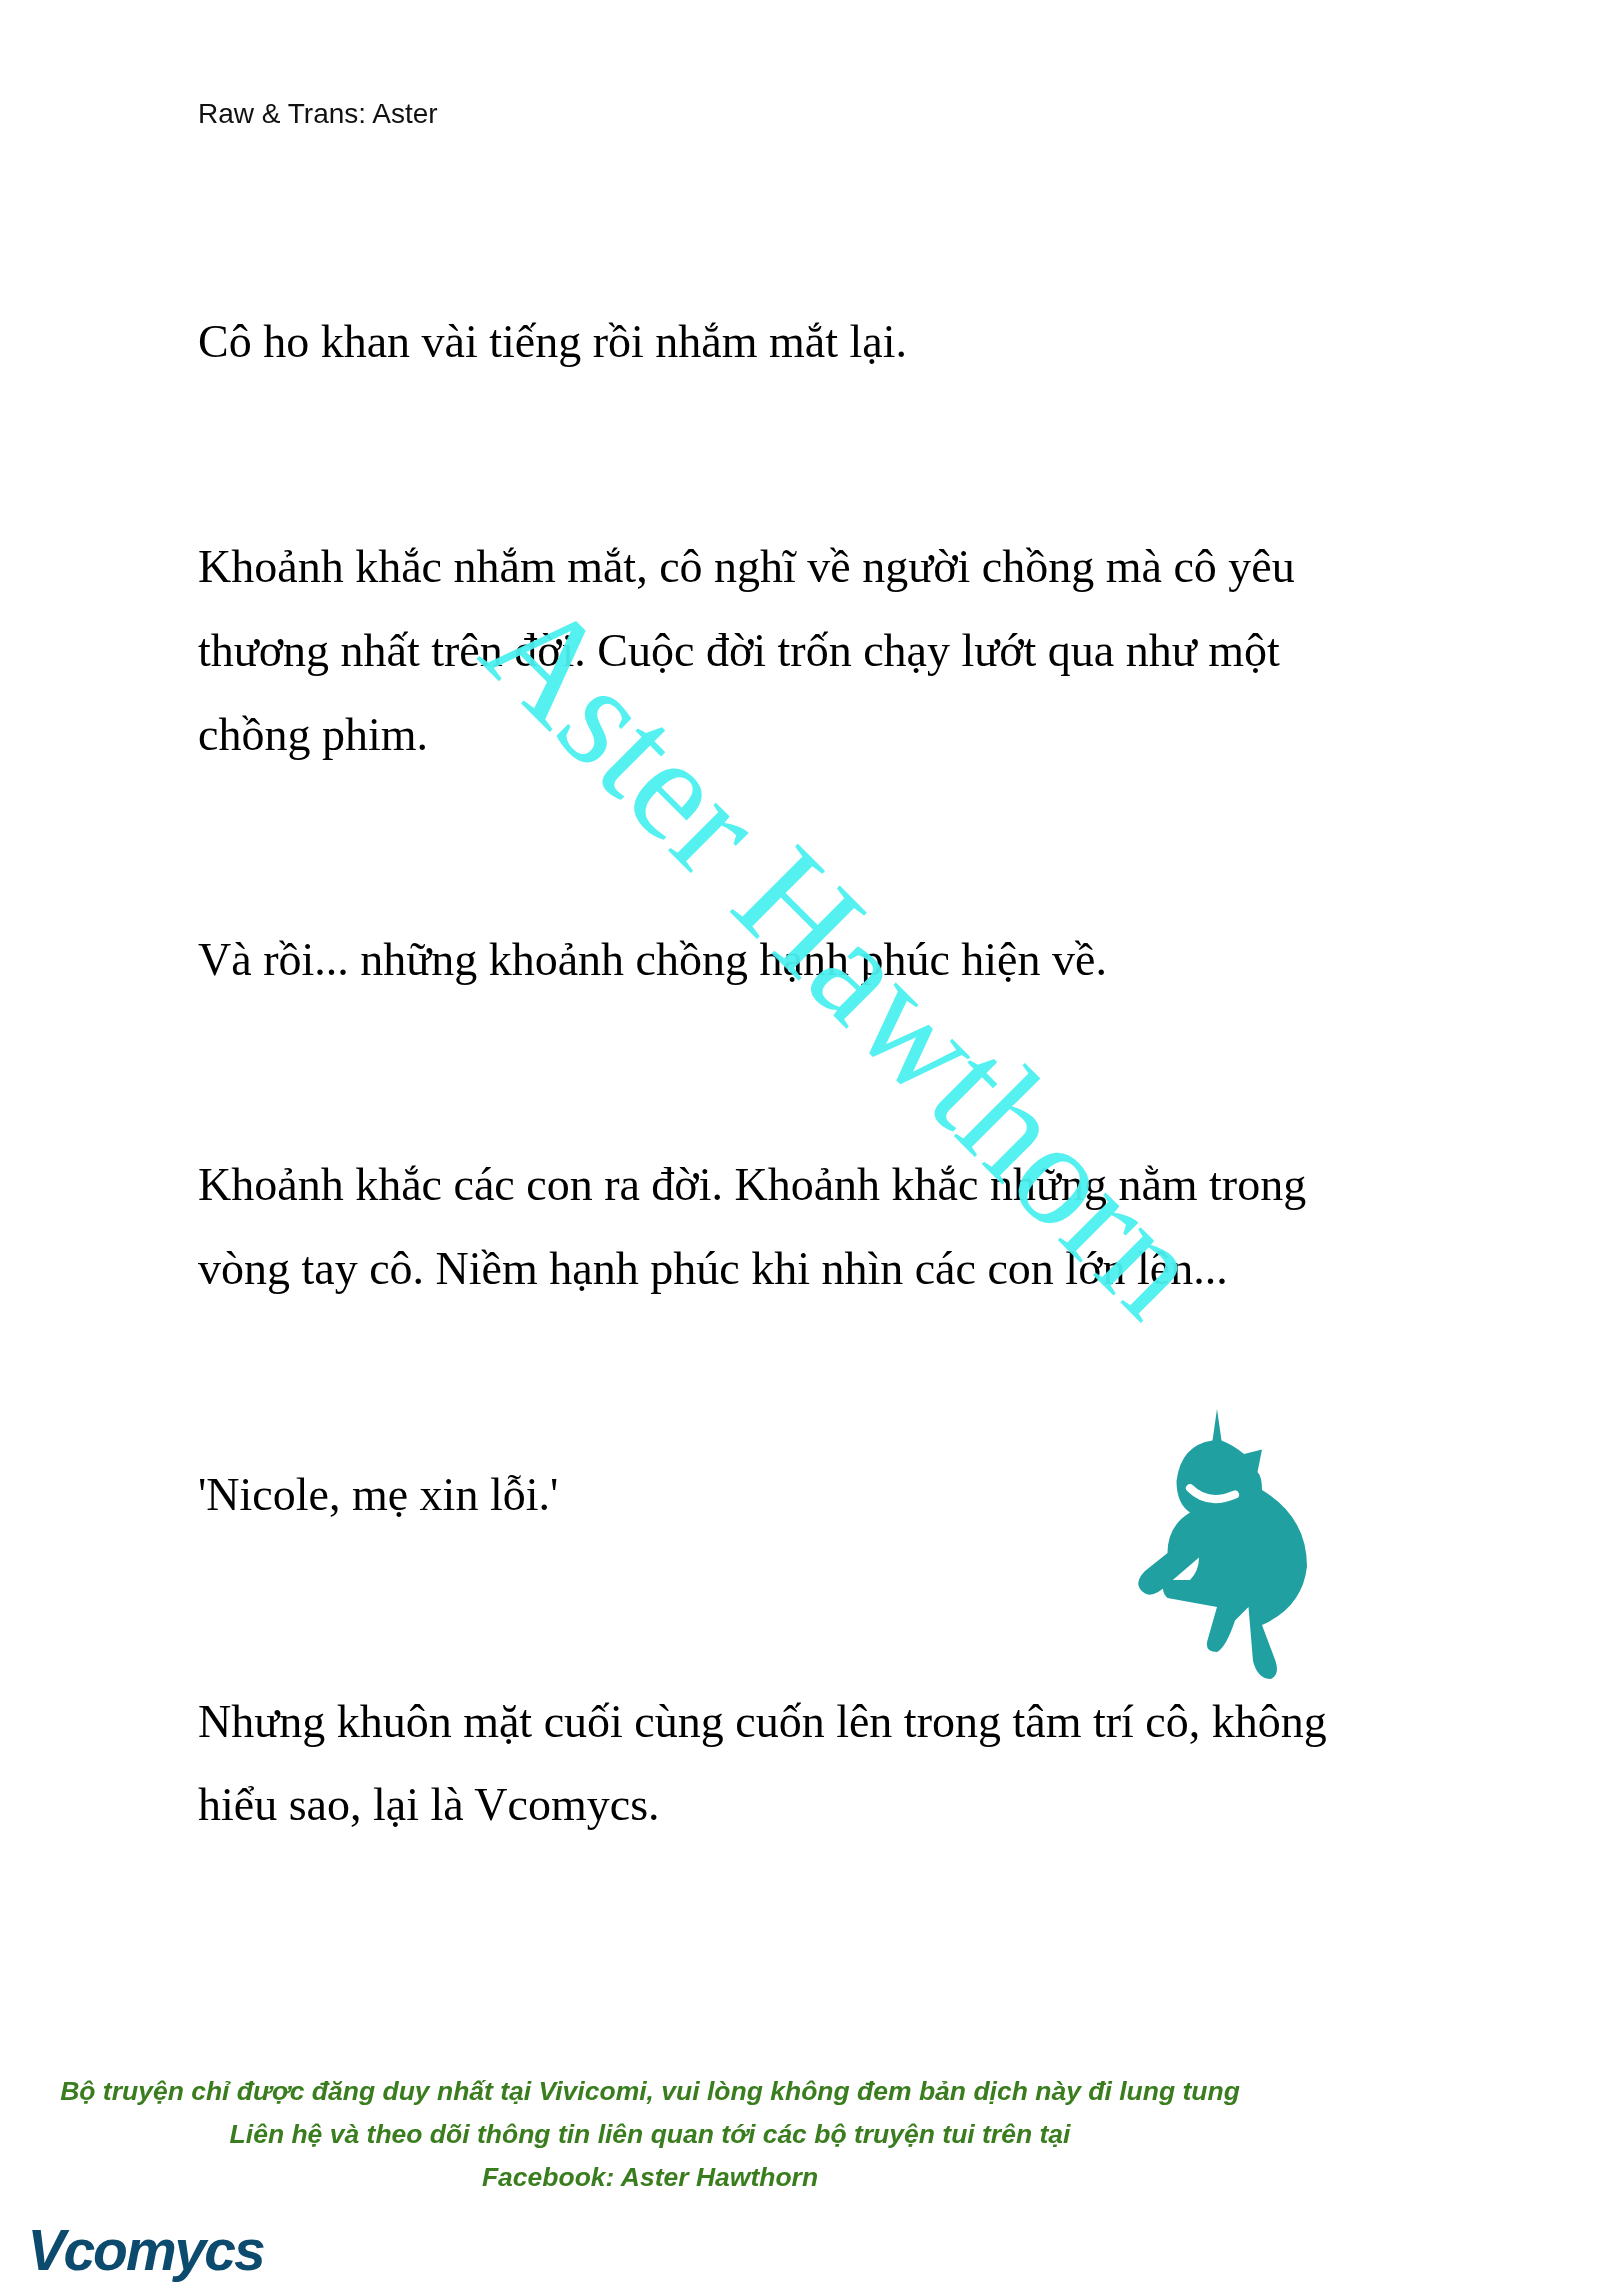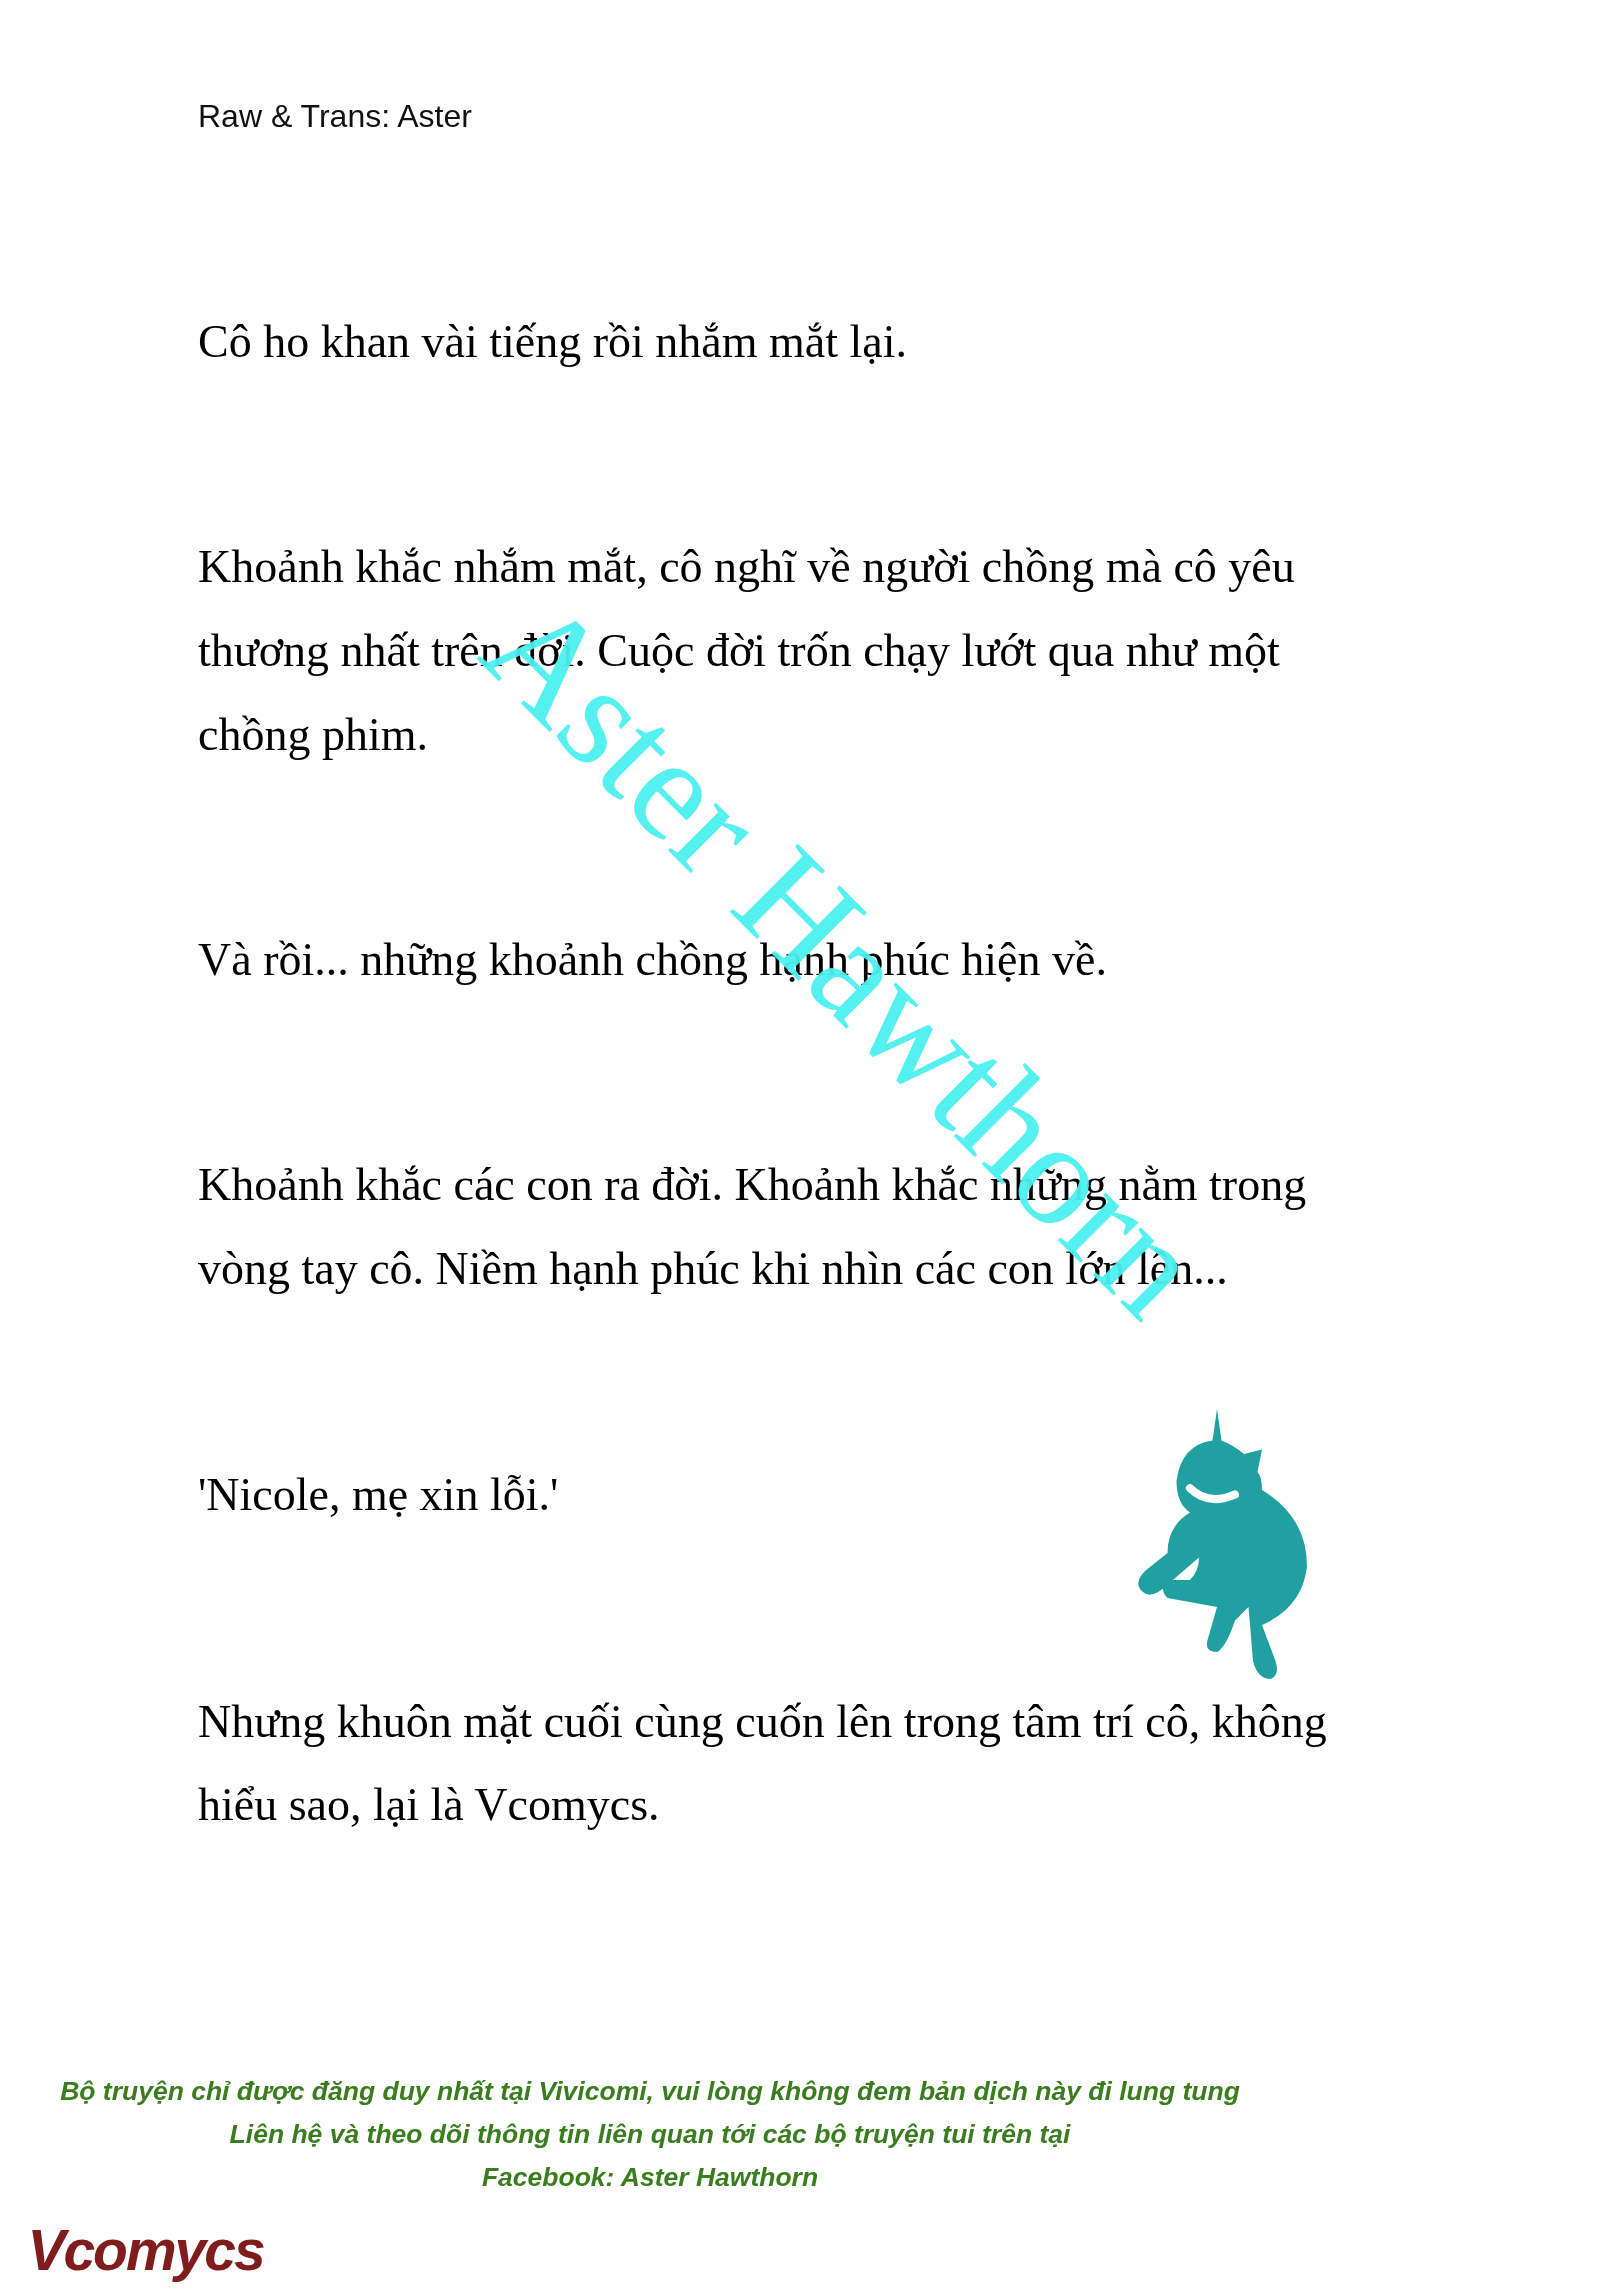--- a/index.html
+++ b/index.html
@@ -1,22 +1,22 @@
 <!DOCTYPE html>
 <html><head>
 <meta charset="utf-8">
 <style>
   html, body { margin: 0; padding: 0; }
   body { width: 1621px; height: 2293px; background: #ffffff; position: relative; overflow: hidden; }
-  .credit { position: absolute; left: 198px; top: 98px; font-family: "Liberation Sans", sans-serif; font-size: 32px; color: #111; }
+  .credit { position: absolute; left: 198px; top: 98px; font-family: "Liberation Sans", sans-serif; font-size: 28px; color: #111; }
   .line { position: absolute; left: 198px; font-family: "Liberation Serif", serif; font-size: 46px; color: #000; white-space: nowrap; line-height: 1; text-align: right; }
   .watermark { position: absolute; left: 196px; top: 965px; font-family: "Liberation Serif", serif; font-size: 147px; color: #4cf0f0; white-space: nowrap; transform-origin: 0 0; transform: rotate(45deg) translate(-19.6px,-549px); opacity: 0.95; pointer-events: none; }
   .cat { position: absolute; left: 1127px; top: 1387px; width: 216px; height: 323px; }
   .footer { position: absolute; left: 0; width: 1300px; text-align: center; font-family: "Liberation Sans", sans-serif; font-style: italic; font-weight: bold; font-size: 26.5px; color: #3a7d1e; }
-  .logo { position: absolute; left: 27.4px; top: 2217px; font-family: "Liberation Sans", sans-serif; font-style: italic; font-weight: bold; font-size: 57px; color: #7f1d1d; letter-spacing: -2px; }
+  .logo { position: absolute; left: 27.4px; top: 2217px; font-family: "Liberation Sans", sans-serif; font-style: italic; font-weight: bold; font-size: 57px; color: #0c4a6e; letter-spacing: -2px; }
 </style>
 </head>
 <body>
 
 <div class="credit">Raw &amp; Trans: Aster</div>
 
 <div class="line" style="top:319px">Cô ho khan vài tiếng rồi nhắm mắt lại.</div>
 <div class="line" style="top:544px">Khoảnh khắc nhắm mắt, cô nghĩ về người chồng mà cô yêu</div>
 <div class="line" style="top:628px">thương nhất trên đời. Cuộc đời trốn chạy lướt qua như một</div>
 <div class="line" style="top:712px">chồng phim.</div>

